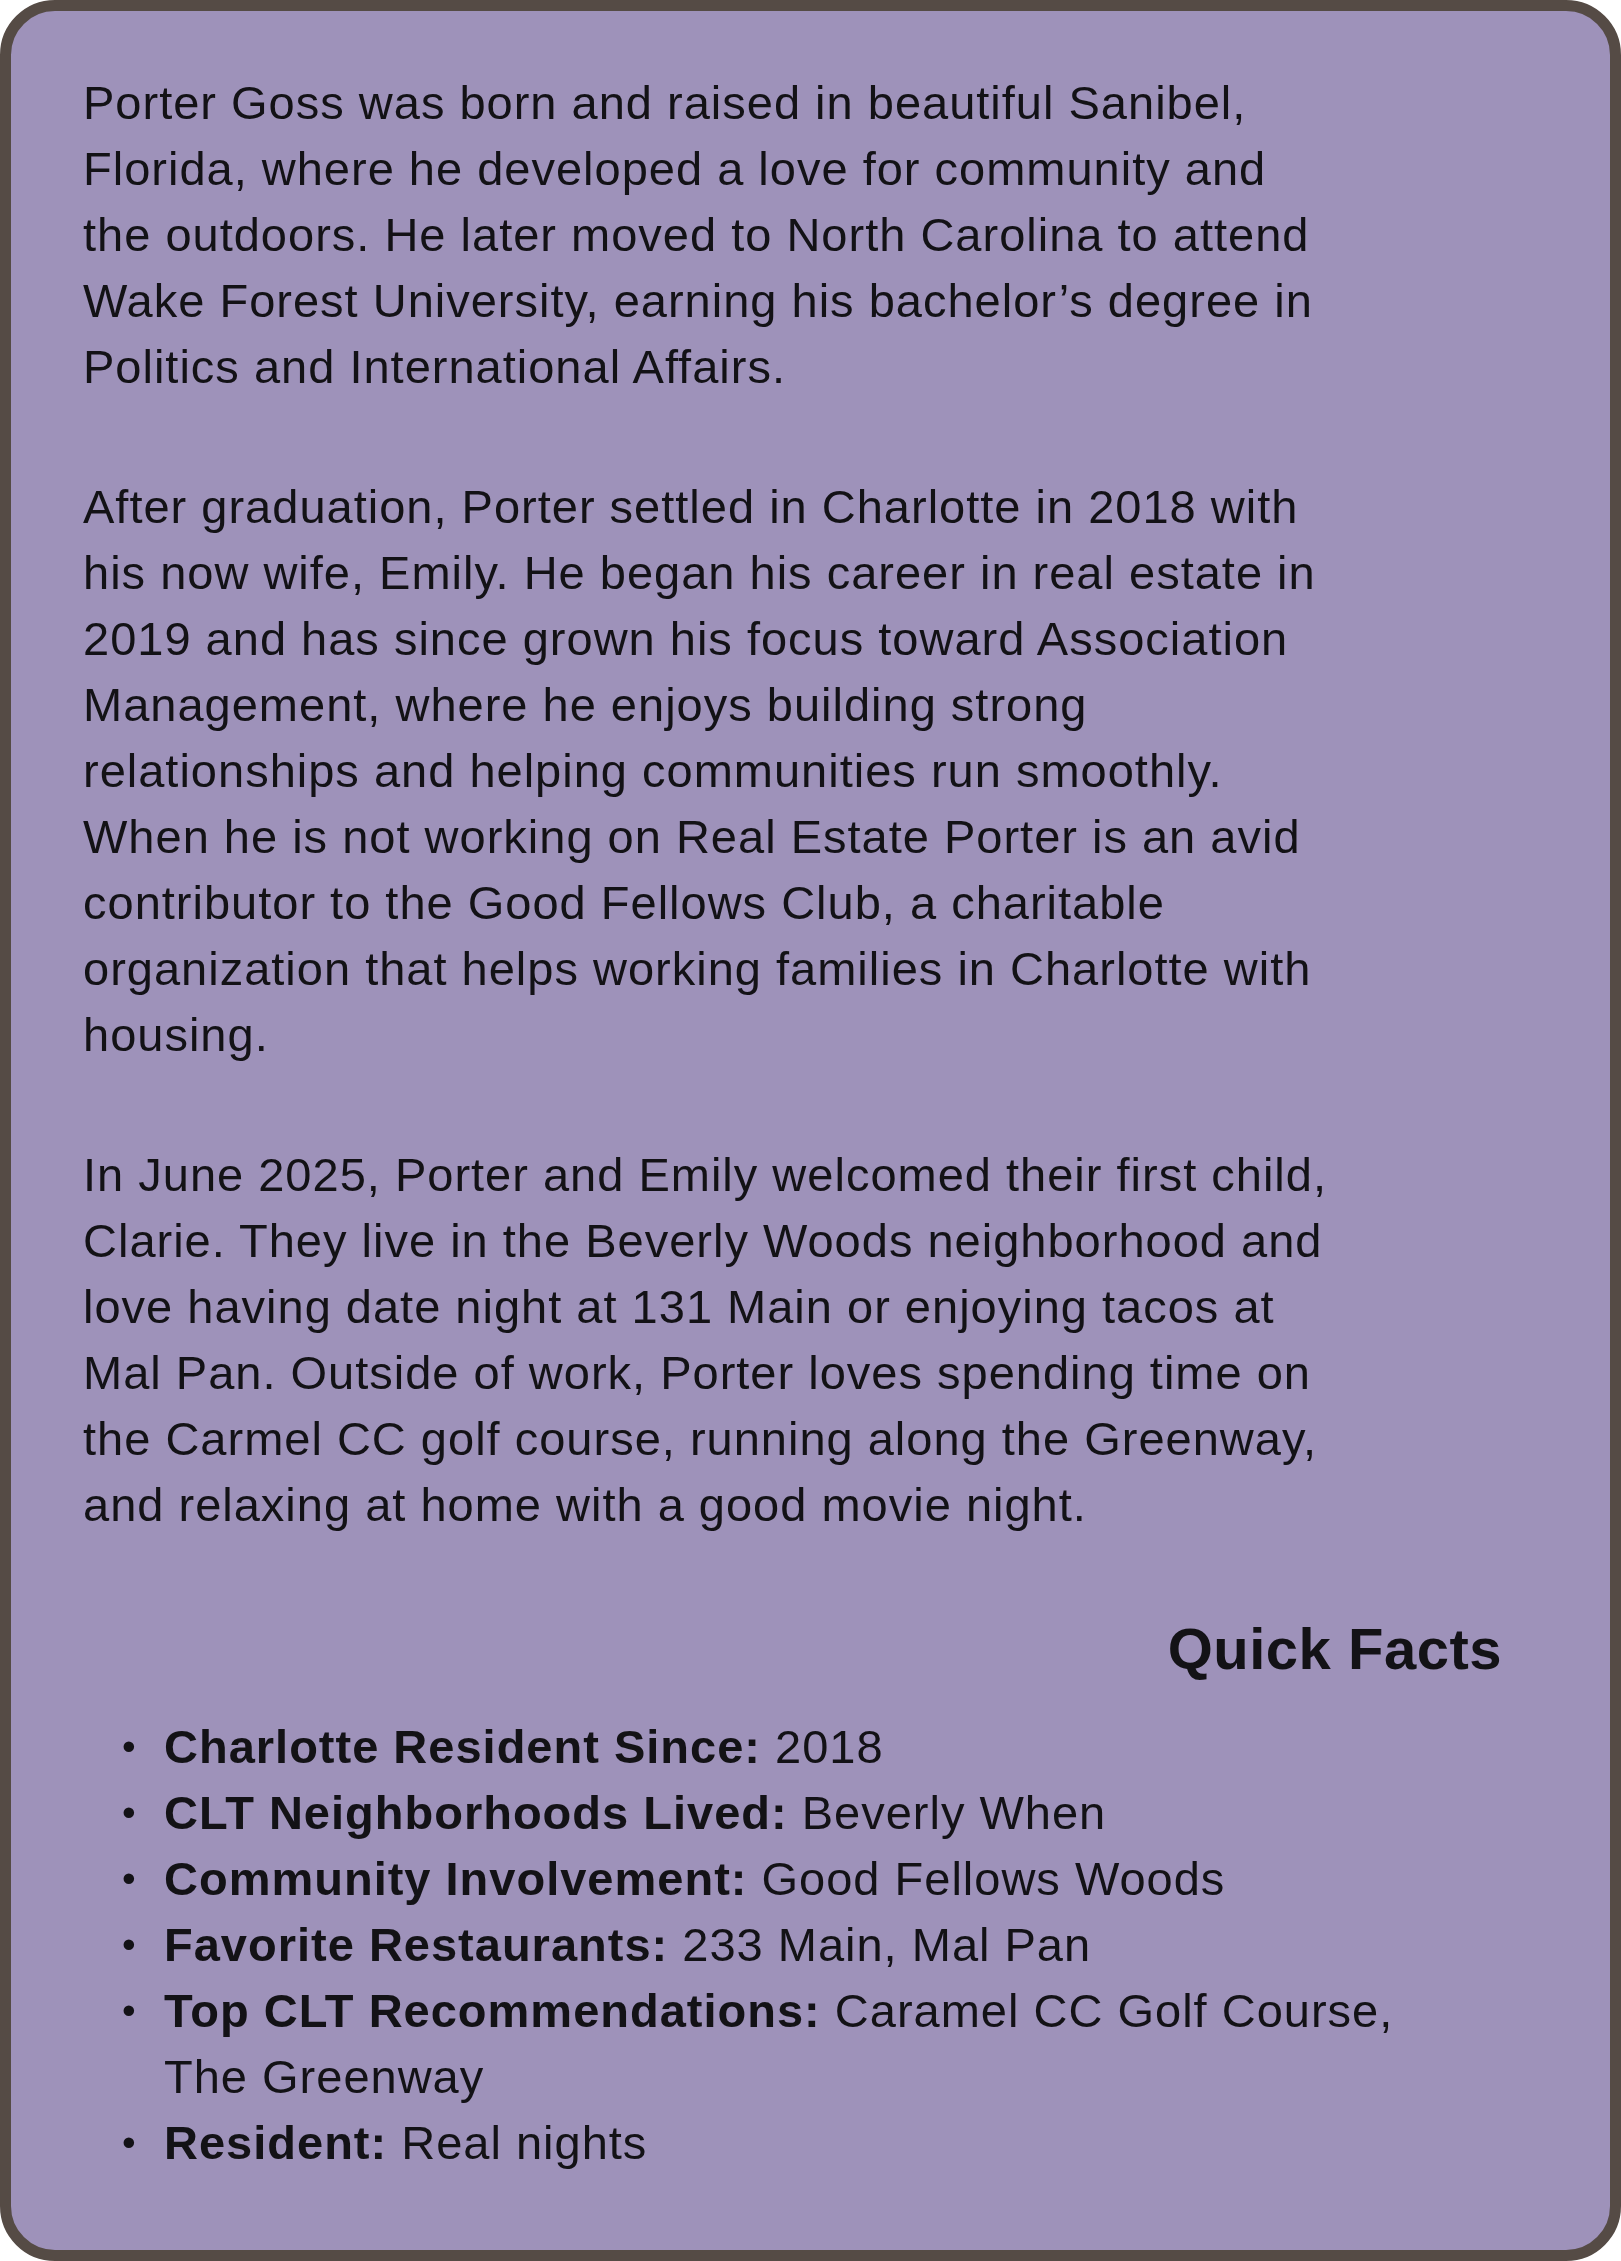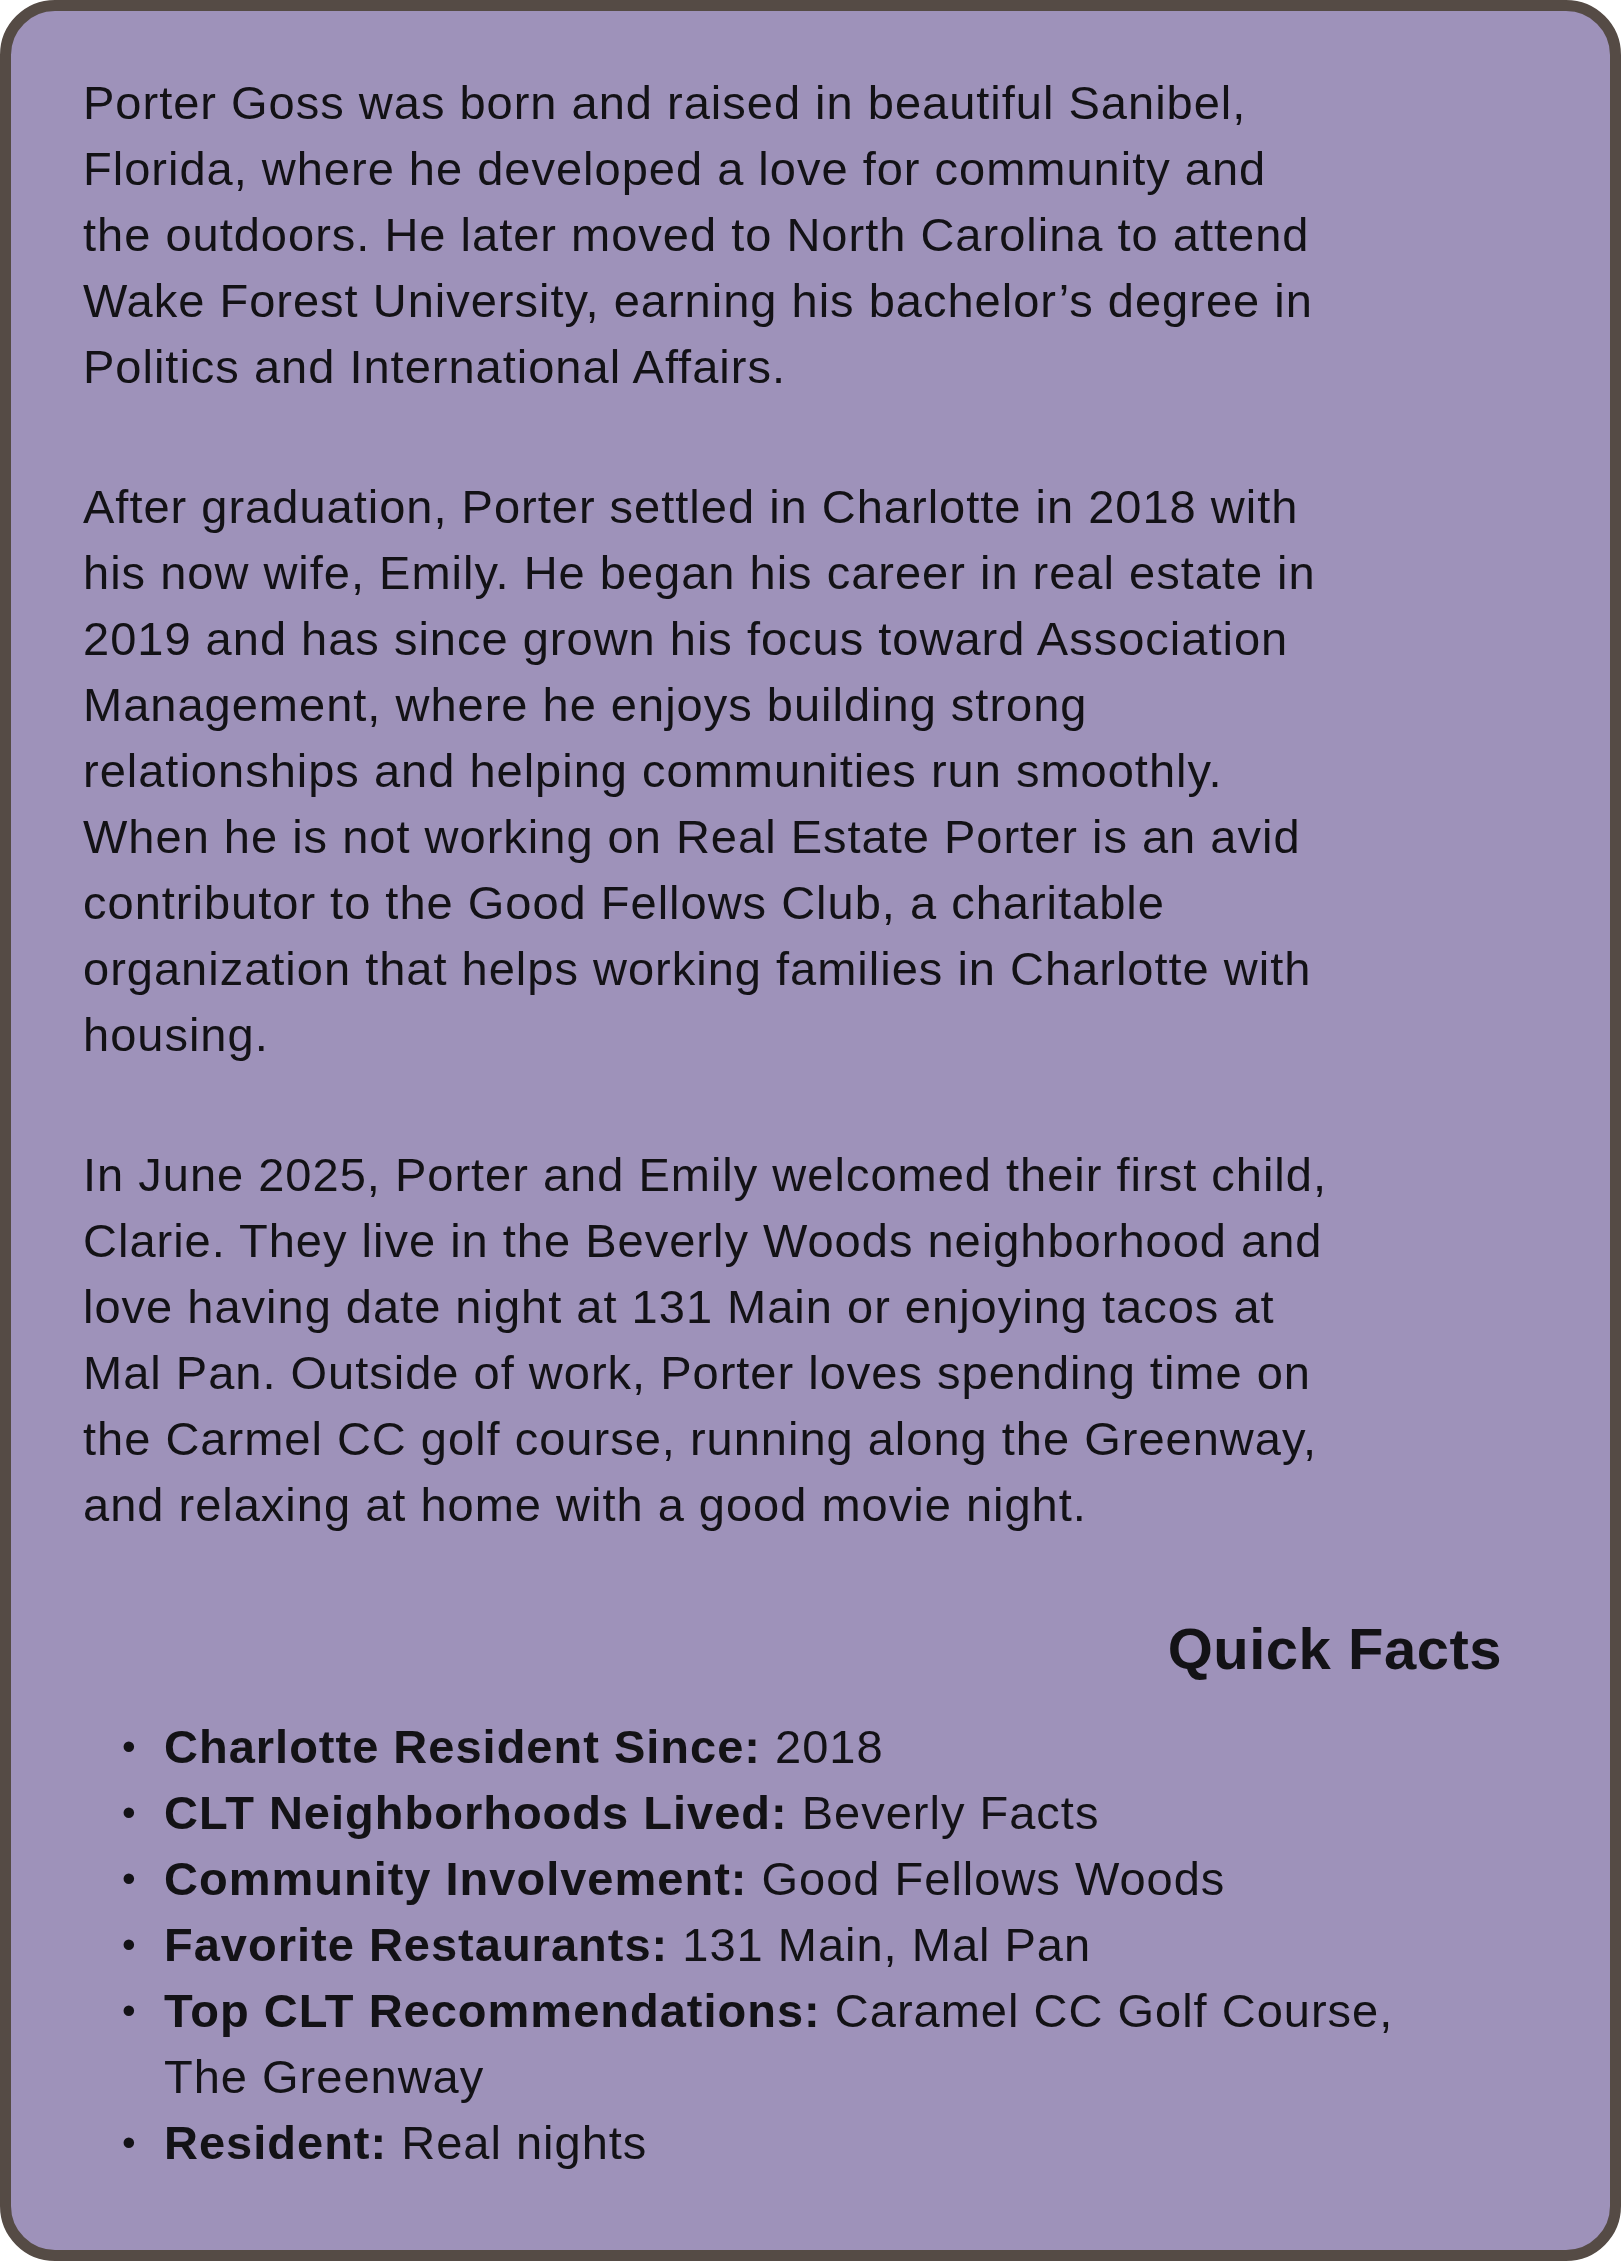--- a/index.html
+++ b/index.html
@@ -97,27 +97,27 @@
 the Carmel CC golf course, running along the Greenway,
 and relaxing at home with a good movie night.</p>
 
     <div class="qf-heading">Quick Facts</div>
 
     <ul class="qf-list">
       <li>
         <span class="bullet-dot">•</span><span class="fact-label">Charlotte Resident Since:</span><span class="fact-value"> 2018</span>
       </li>
       <li>
-        <span class="bullet-dot">•</span><span class="fact-label">CLT Neighborhoods Lived:</span><span class="fact-value"> Beverly Facts</span>
+        <span class="bullet-dot">•</span><span class="fact-label">CLT Neighborhoods Lived:</span><span class="fact-value"> Beverly When</span>
       </li>
       <li>
         <span class="bullet-dot">•</span><span class="fact-label">Community Involvement:</span><span class="fact-value"> Good Fellows Woods</span>
       </li>
       <li>
-        <span class="bullet-dot">•</span><span class="fact-label">Favorite Restaurants:</span><span class="fact-value"> 131 Main, Mal Pan</span>
+        <span class="bullet-dot">•</span><span class="fact-label">Favorite Restaurants:</span><span class="fact-value"> 233 Main, Mal Pan</span>
       </li>
       <li>
         <span class="bullet-dot">•</span><span class="fact-label">Top CLT Recommendations:</span><span class="fact-value"> Caramel CC Golf Course,
 The Greenway</span>
       </li>
       <li>
         <span class="bullet-dot">•</span><span class="fact-label">Resident:</span><span class="fact-value"> Real nights</span>
       </li>
     </ul>
 

